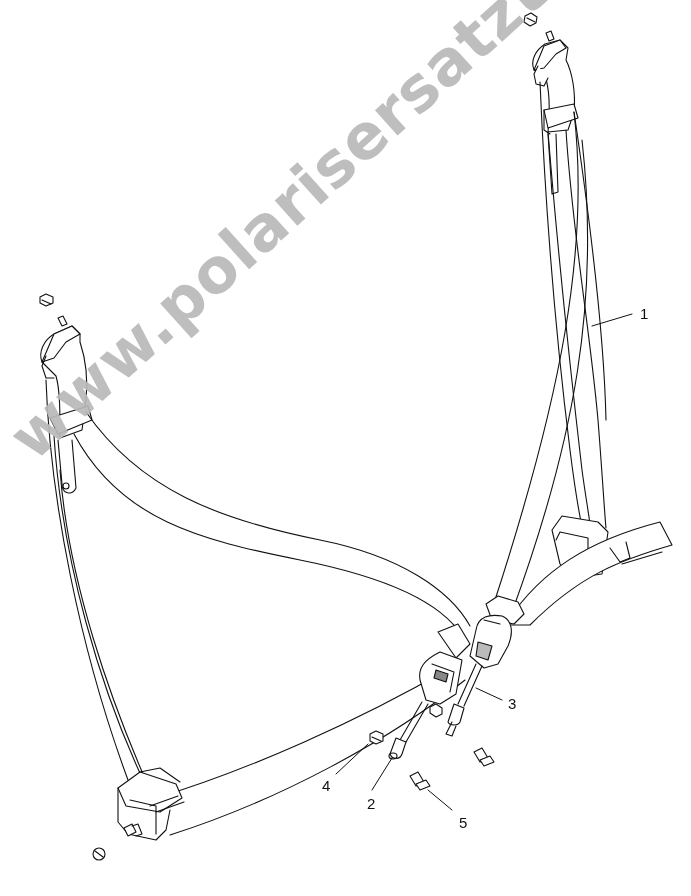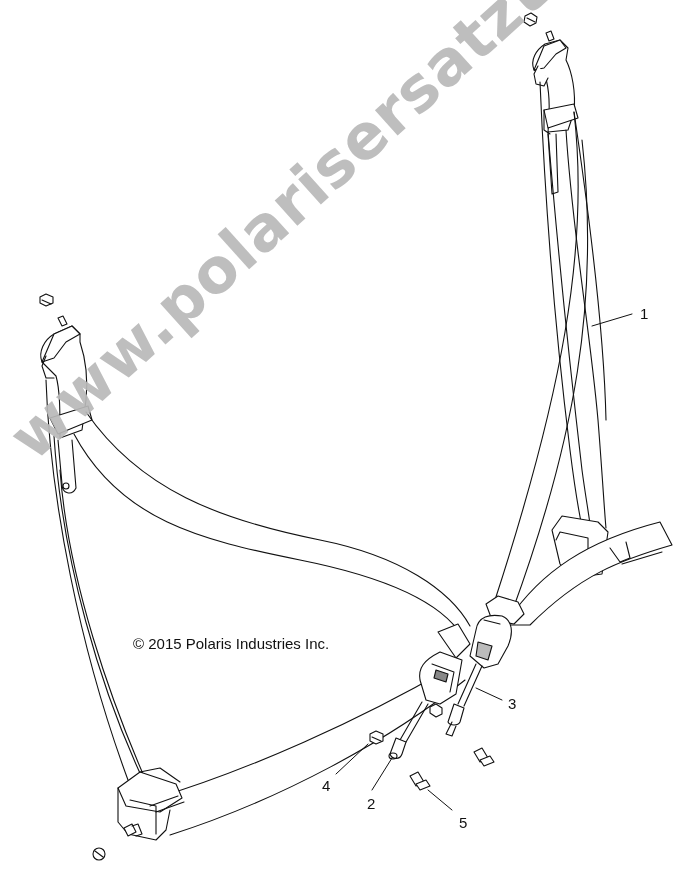--- a/index.html
+++ b/index.html
@@ -143,21 +143,20 @@
       <path d="M632 314 L592 326"></path>
       <path d="M372 790 L392 758"></path>
       <path d="M502 700 L476 688"></path>
       <path d="M336 774 L368 744"></path>
       <path d="M452 810 L428 790"></path>
     </g>
   </svg>
 
   <div class="watermark">www.polarisersatzteile.de</div>
 
-  <div class="copyright">© 2015 Polaris Industries Inc.</div>
 
   <div class="callout" style="left:640px;top:306px;">1</div>
   <div class="callout" style="left:367px;top:796px;">2</div>
   <div class="callout" style="left:508px;top:696px;">3</div>
   <div class="callout" style="left:322px;top:778px;">4</div>
   <div class="callout" style="left:459px;top:815px;">5</div>
 
 </div>
 
 </body></html>

